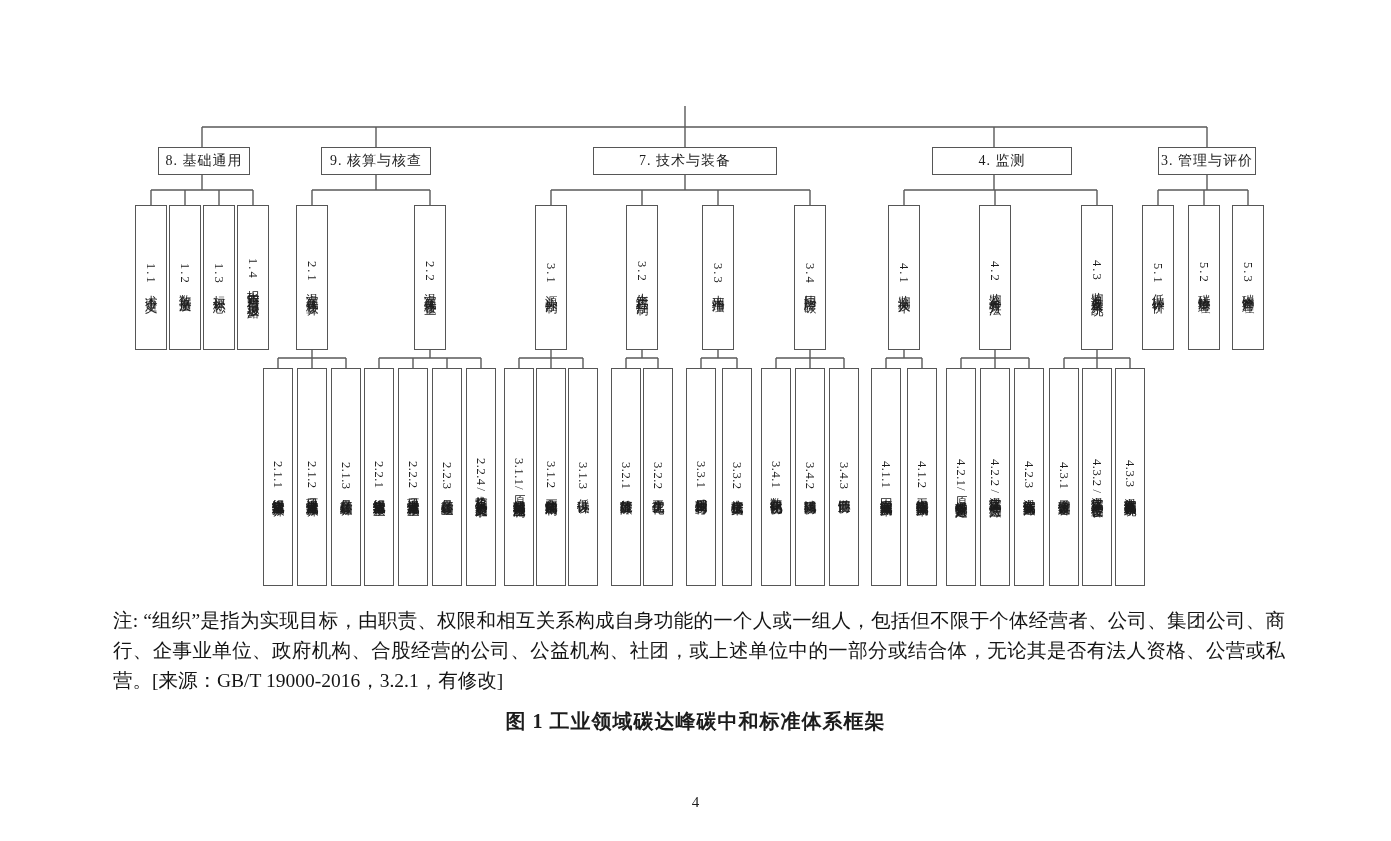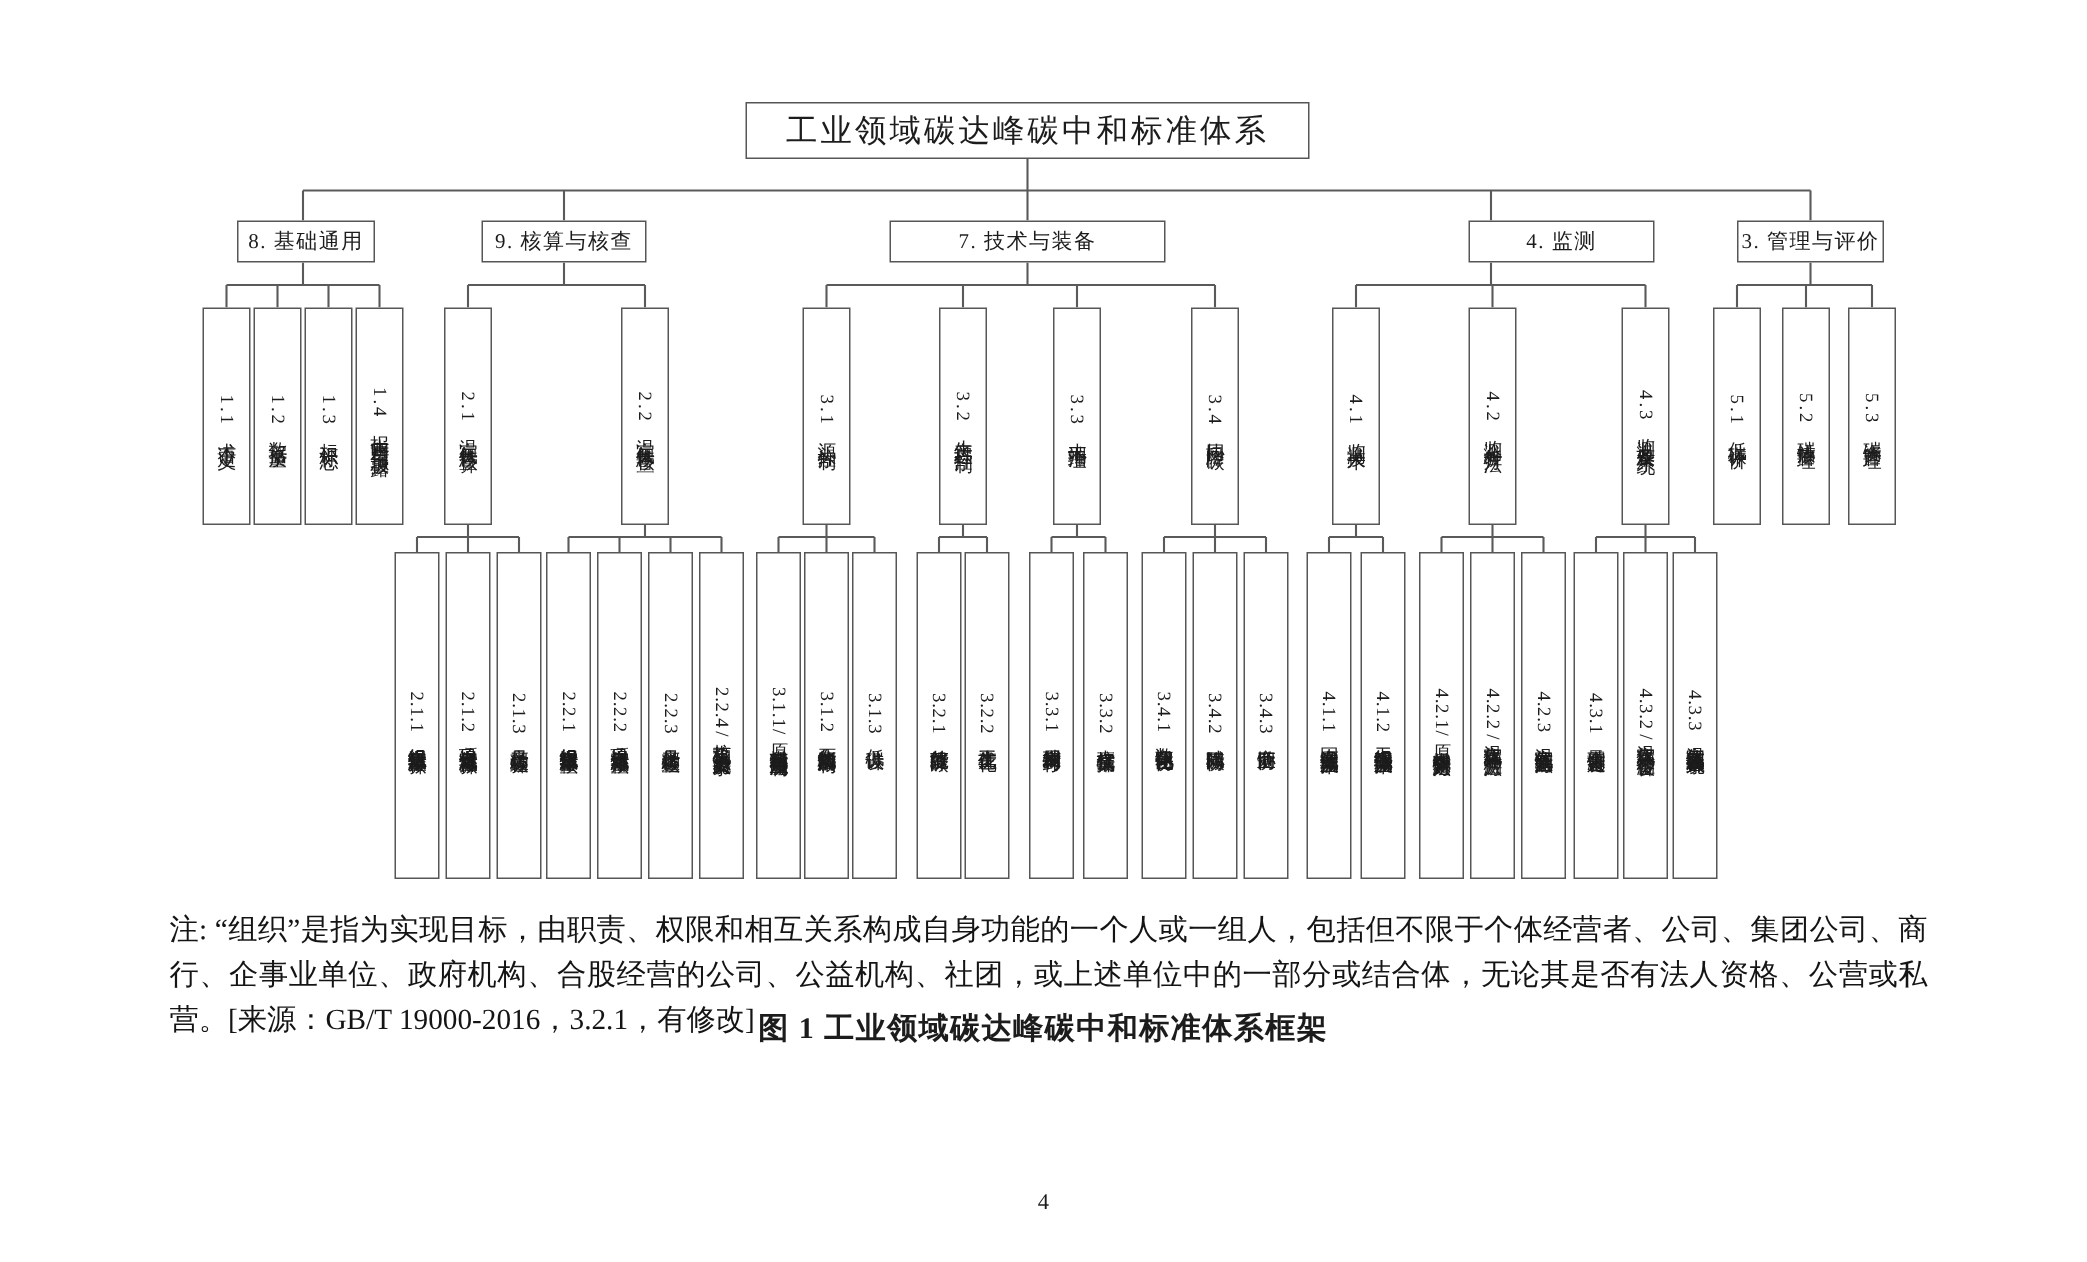--- a/index.html
+++ b/index.html
@@ -35,21 +35,21 @@
     white-space:nowrap;
   }
   .vt3{font-size:12.5px;letter-spacing:2px;}
   .vt4{font-size:12.5px;letter-spacing:0.5px;}
   .connectors{position:absolute;left:0;top:0;}
   .note{
     position:absolute;left:113px;top:606px;width:1172px;
     font-size:19.5px;line-height:1.55;text-align:justify;color:#141414;
   }
   .caption{
-    position:absolute;left:0;top:672px;width:100%;
+    position:absolute;left:0;top:708px;width:100%;
     text-align:center;font-weight:bold;font-size:20px;letter-spacing:1px;
   }
   .pagenum{
     position:absolute;left:0;top:794px;width:100%;
     text-align:center;font-size:15px;
   }
 </style>
 </head>
 <body>
 
@@ -68,34 +68,31 @@
       M430 350 V358 M379 358 H481 M379 358 V368 M413 358 V368 M447 358 V368 M481 358 V368
       M551 350 V358 M519 358 H583 M519 358 V368 M551 358 V368 M583 358 V368
       M642 350 V358 M626 358 H658 M626 358 V368 M658 358 V368
       M718 350 V358 M701 358 H737 M701 358 V368 M737 358 V368
       M810 350 V358 M776 358 H844 M776 358 V368 M810 358 V368 M844 358 V368
       M904 350 V358 M886 358 H922 M886 358 V368 M922 358 V368
       M995 350 V358 M961 358 H1029 M961 358 V368 M995 358 V368 M1029 358 V368
       M1097 350 V358 M1064 358 H1130 M1064 358 V368 M1097 358 V368 M1130 358 V368"></path>
   </svg>
 
-  <div class="box title-box">
-    <span>工业领域碳达峰碳中和标准体系</span>
-  </div>
 
   <div class="box l2" style="left:158px;width:92px">
       <span>8. 基础通用</span>
     </div>
   <div class="box l2" style="left:321px;width:110px">
       <span>9. 核算与核查</span>
     </div>
   <div class="box l2" style="left:593px;width:184px">
       <span>7. 技术与装备</span>
     </div>
-  <div class="box l2" style="left:979px;width:124px">
+  <div class="box l2" style="left:932px;width:140px">
       <span>4. 监测</span>
     </div>
   <div class="box l2" style="left:1158px;width:98px">
       <span>3. 管理与评价</span>
     </div>
 
   <div class="box l3" style="left:135px">
       <span class="vt vt3">1.1术语定义</span>
     </div>
   <div class="box l3" style="left:169px">

